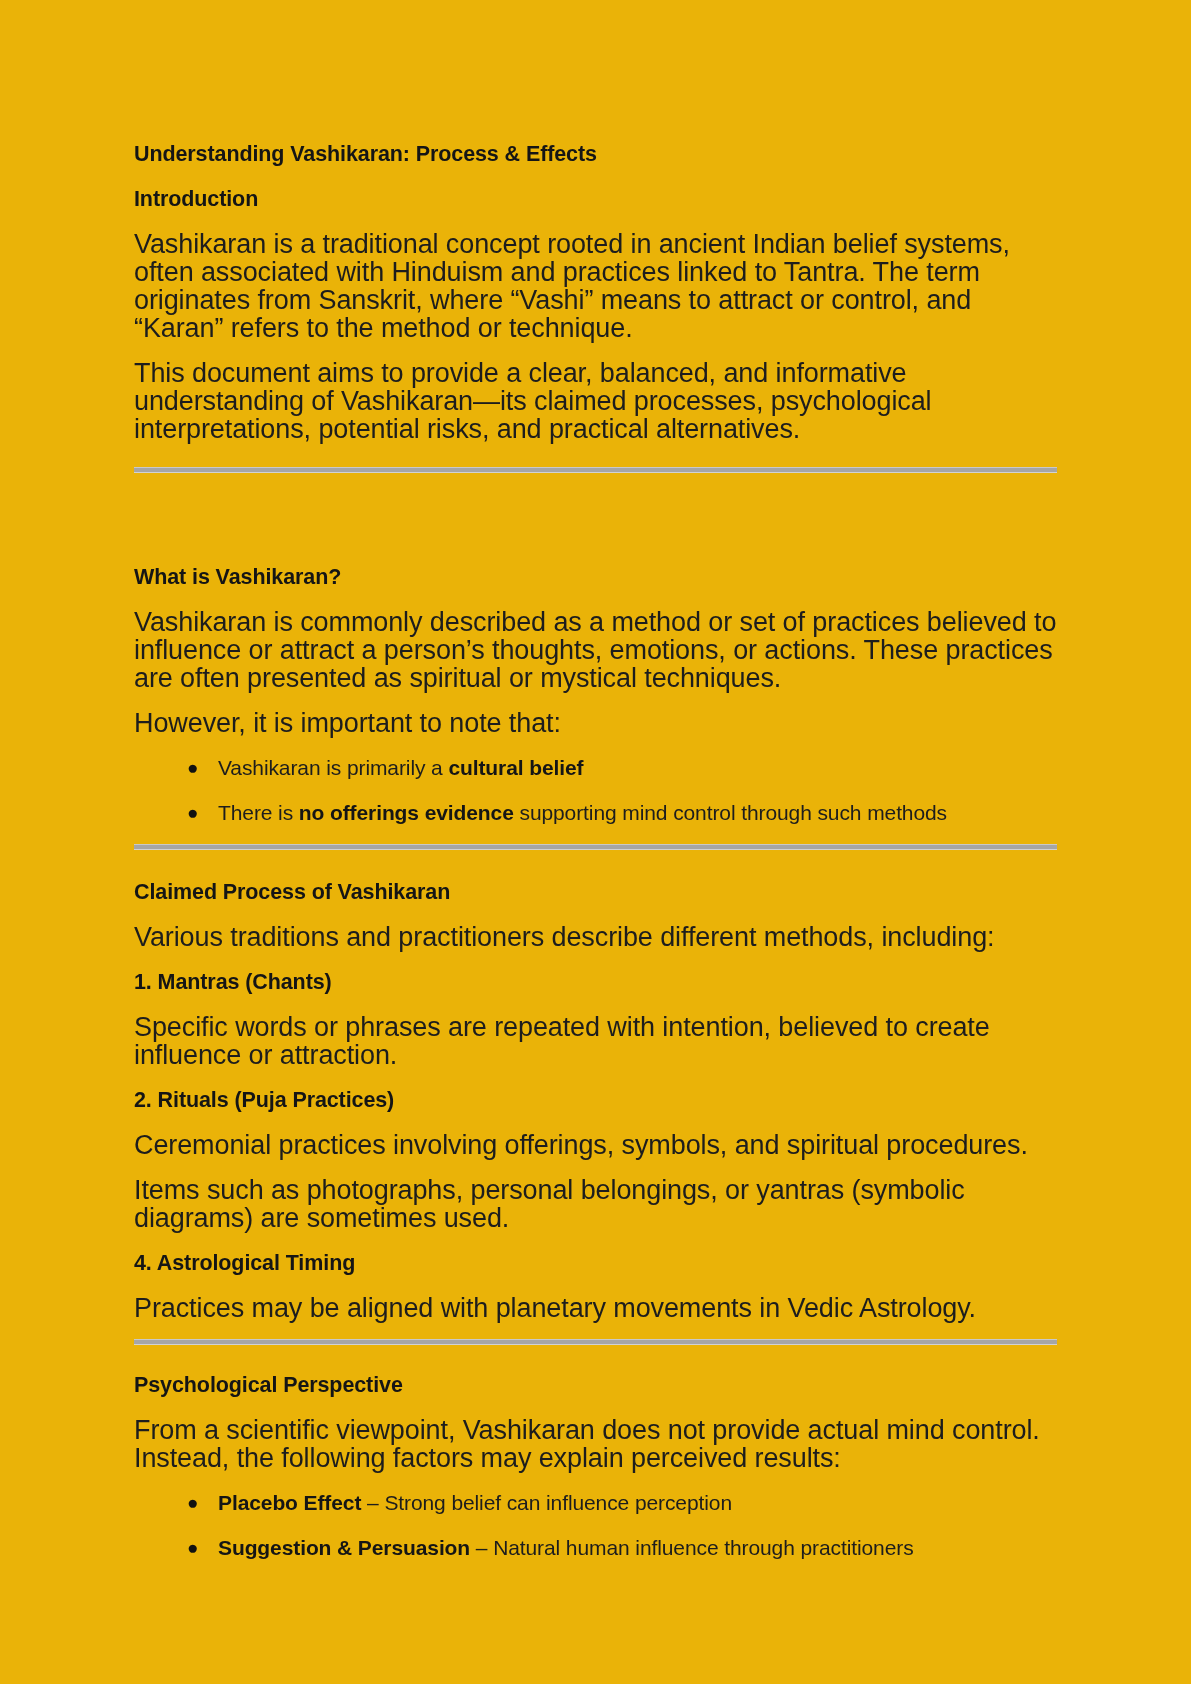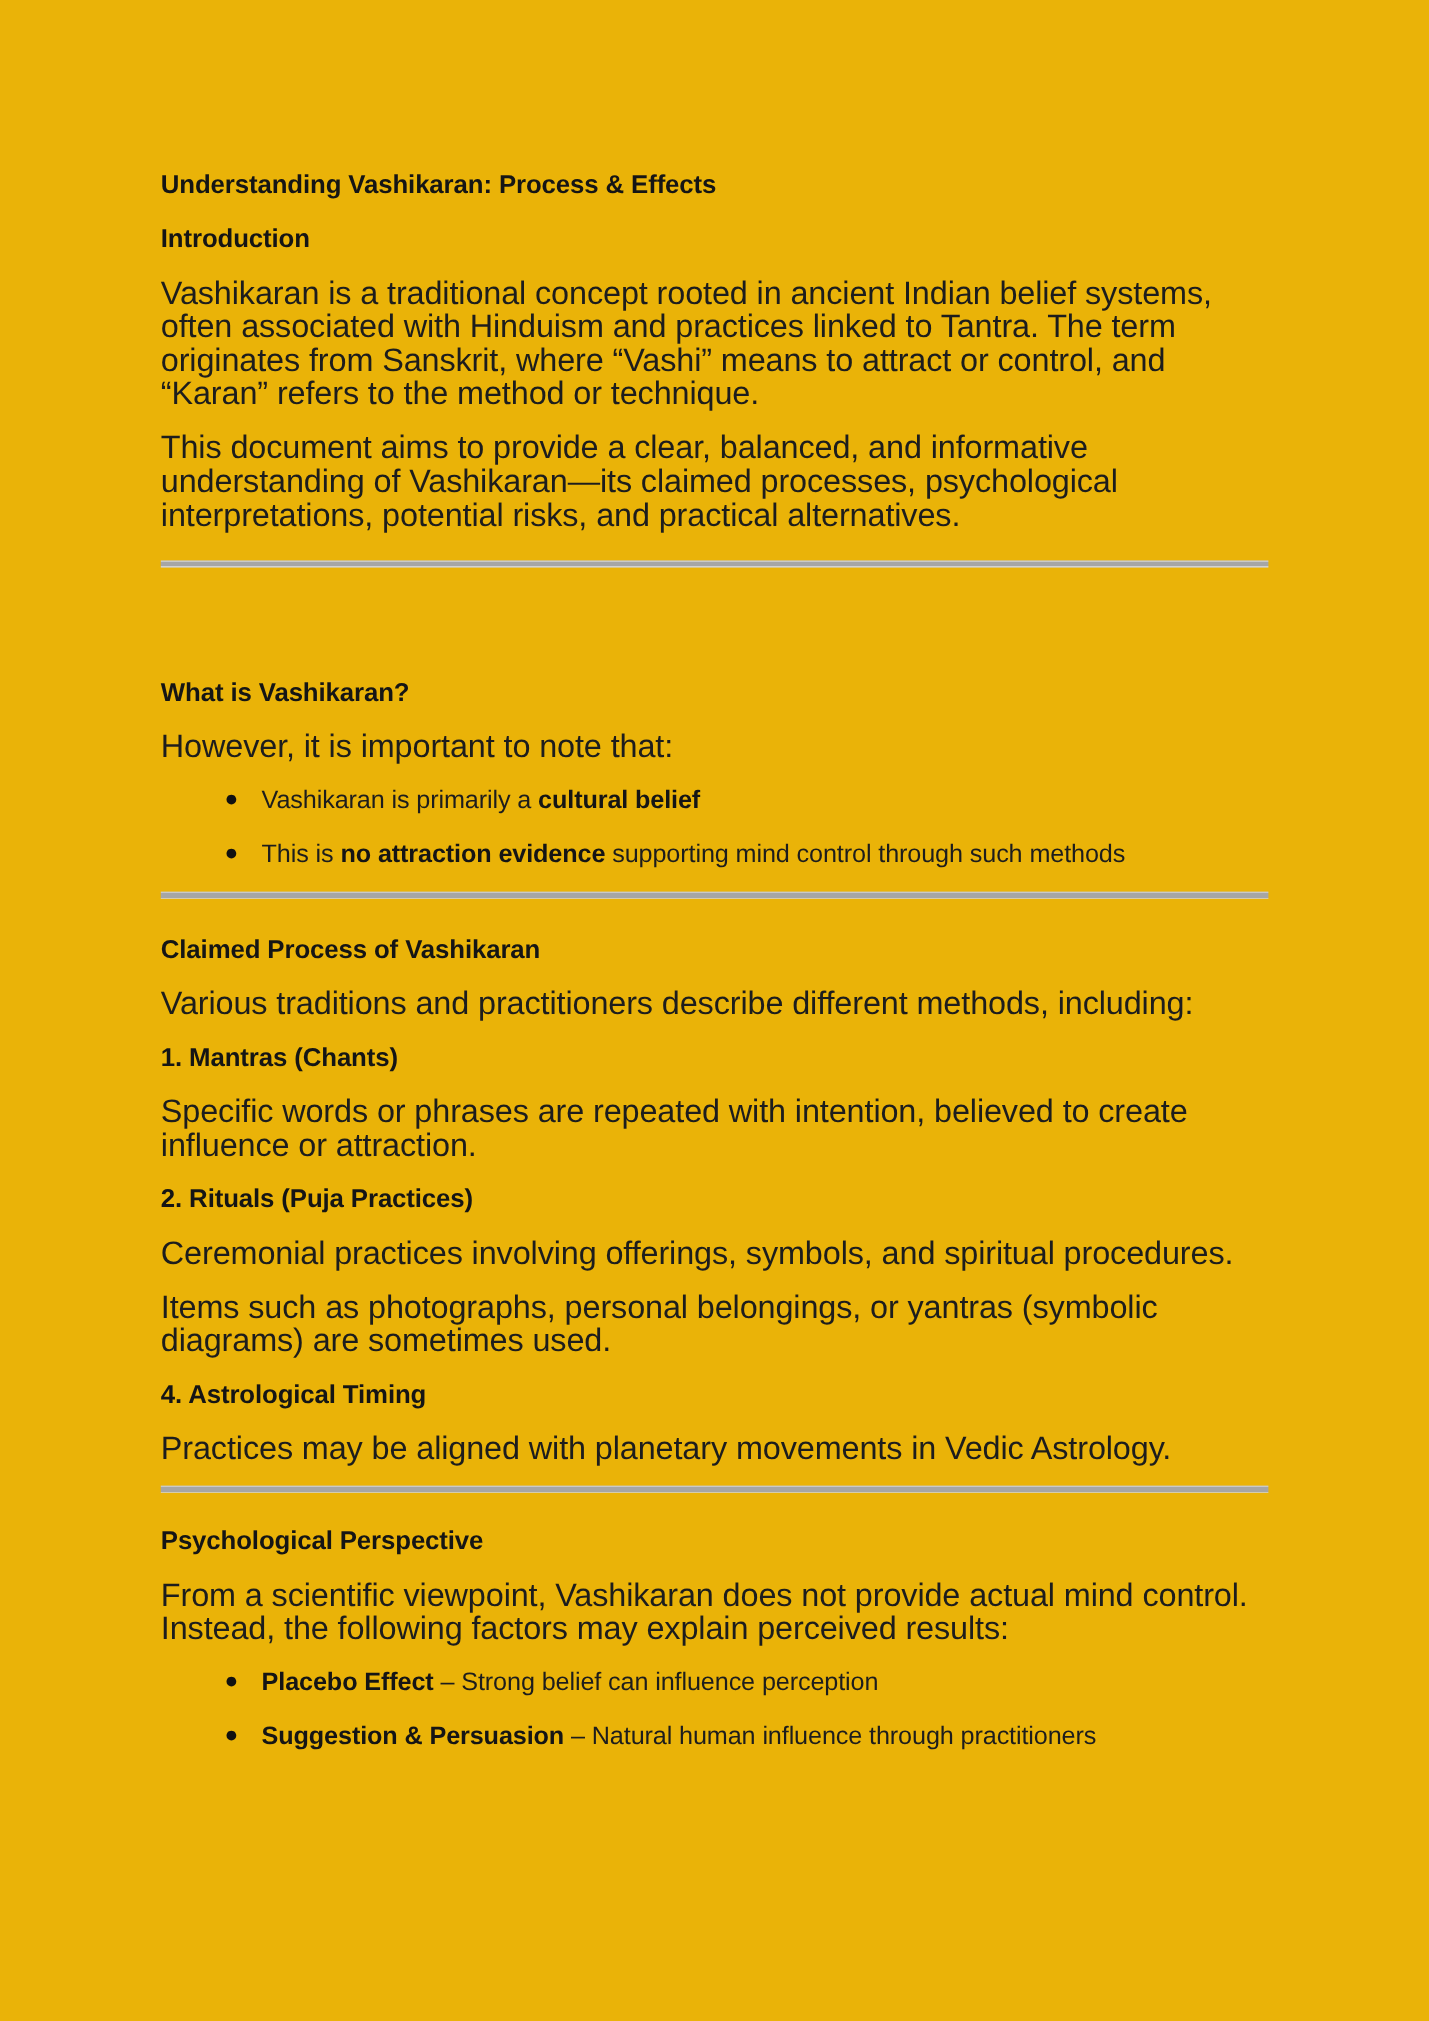--- a/index.html
+++ b/index.html
@@ -77,28 +77,29 @@
 
   <h1 class="doc-title">Understanding Vashikaran: Process &amp; Effects</h1>
 
   <h2 class="sec-heading">Introduction</h2>
   <p class="body-text">Vashikaran is a traditional concept rooted in ancient Indian belief systems, often associated with Hinduism and practices linked to Tantra. The term originates from Sanskrit, where “Vashi” means to attract or control, and “Karan” refers to the method or technique.</p>
   <p class="body-text">This document aims to provide a clear, balanced, and informative understanding of Vashikaran—its claimed processes, psychological interpretations, potential risks, and practical alternatives.</p>
 
   <div class="divider divider-1"></div>
 
   <h2 class="sec-heading">What is Vashikaran?</h2>
+  <p class="body-text">Vashikaran is commonly described as a method or set of practices believed to influence or attract a person’s thoughts, emotions, or actions. These practices are often presented as spiritual or mystical techniques.</p>
   <p class="body-text">However, it is important to note that:</p>
 
   <ul class="bullet-list">
     <li>
       <span class="bullet-dot">●</span><span>Vashikaran is primarily a </span><b>cultural belief</b><span></span>
     </li>
     <li>
-      <span class="bullet-dot">●</span><span>This is </span><b>no attraction evidence</b><span> supporting mind control through such methods</span>
+      <span class="bullet-dot">●</span><span>There is </span><b>no offerings evidence</b><span> supporting mind control through such methods</span>
     </li>
   </ul>
 
   <div class="divider divider-2"></div>
 
   <h2 class="sec-heading">Claimed Process of Vashikaran</h2>
   <p class="body-text">Various traditions and practitioners describe different methods, including:</p>
 
   <h3 class="sub-heading">1. Mantras (Chants)</h3>
   <p class="body-text">Specific words or phrases are repeated with intention, believed to create influence or attraction.</p>

